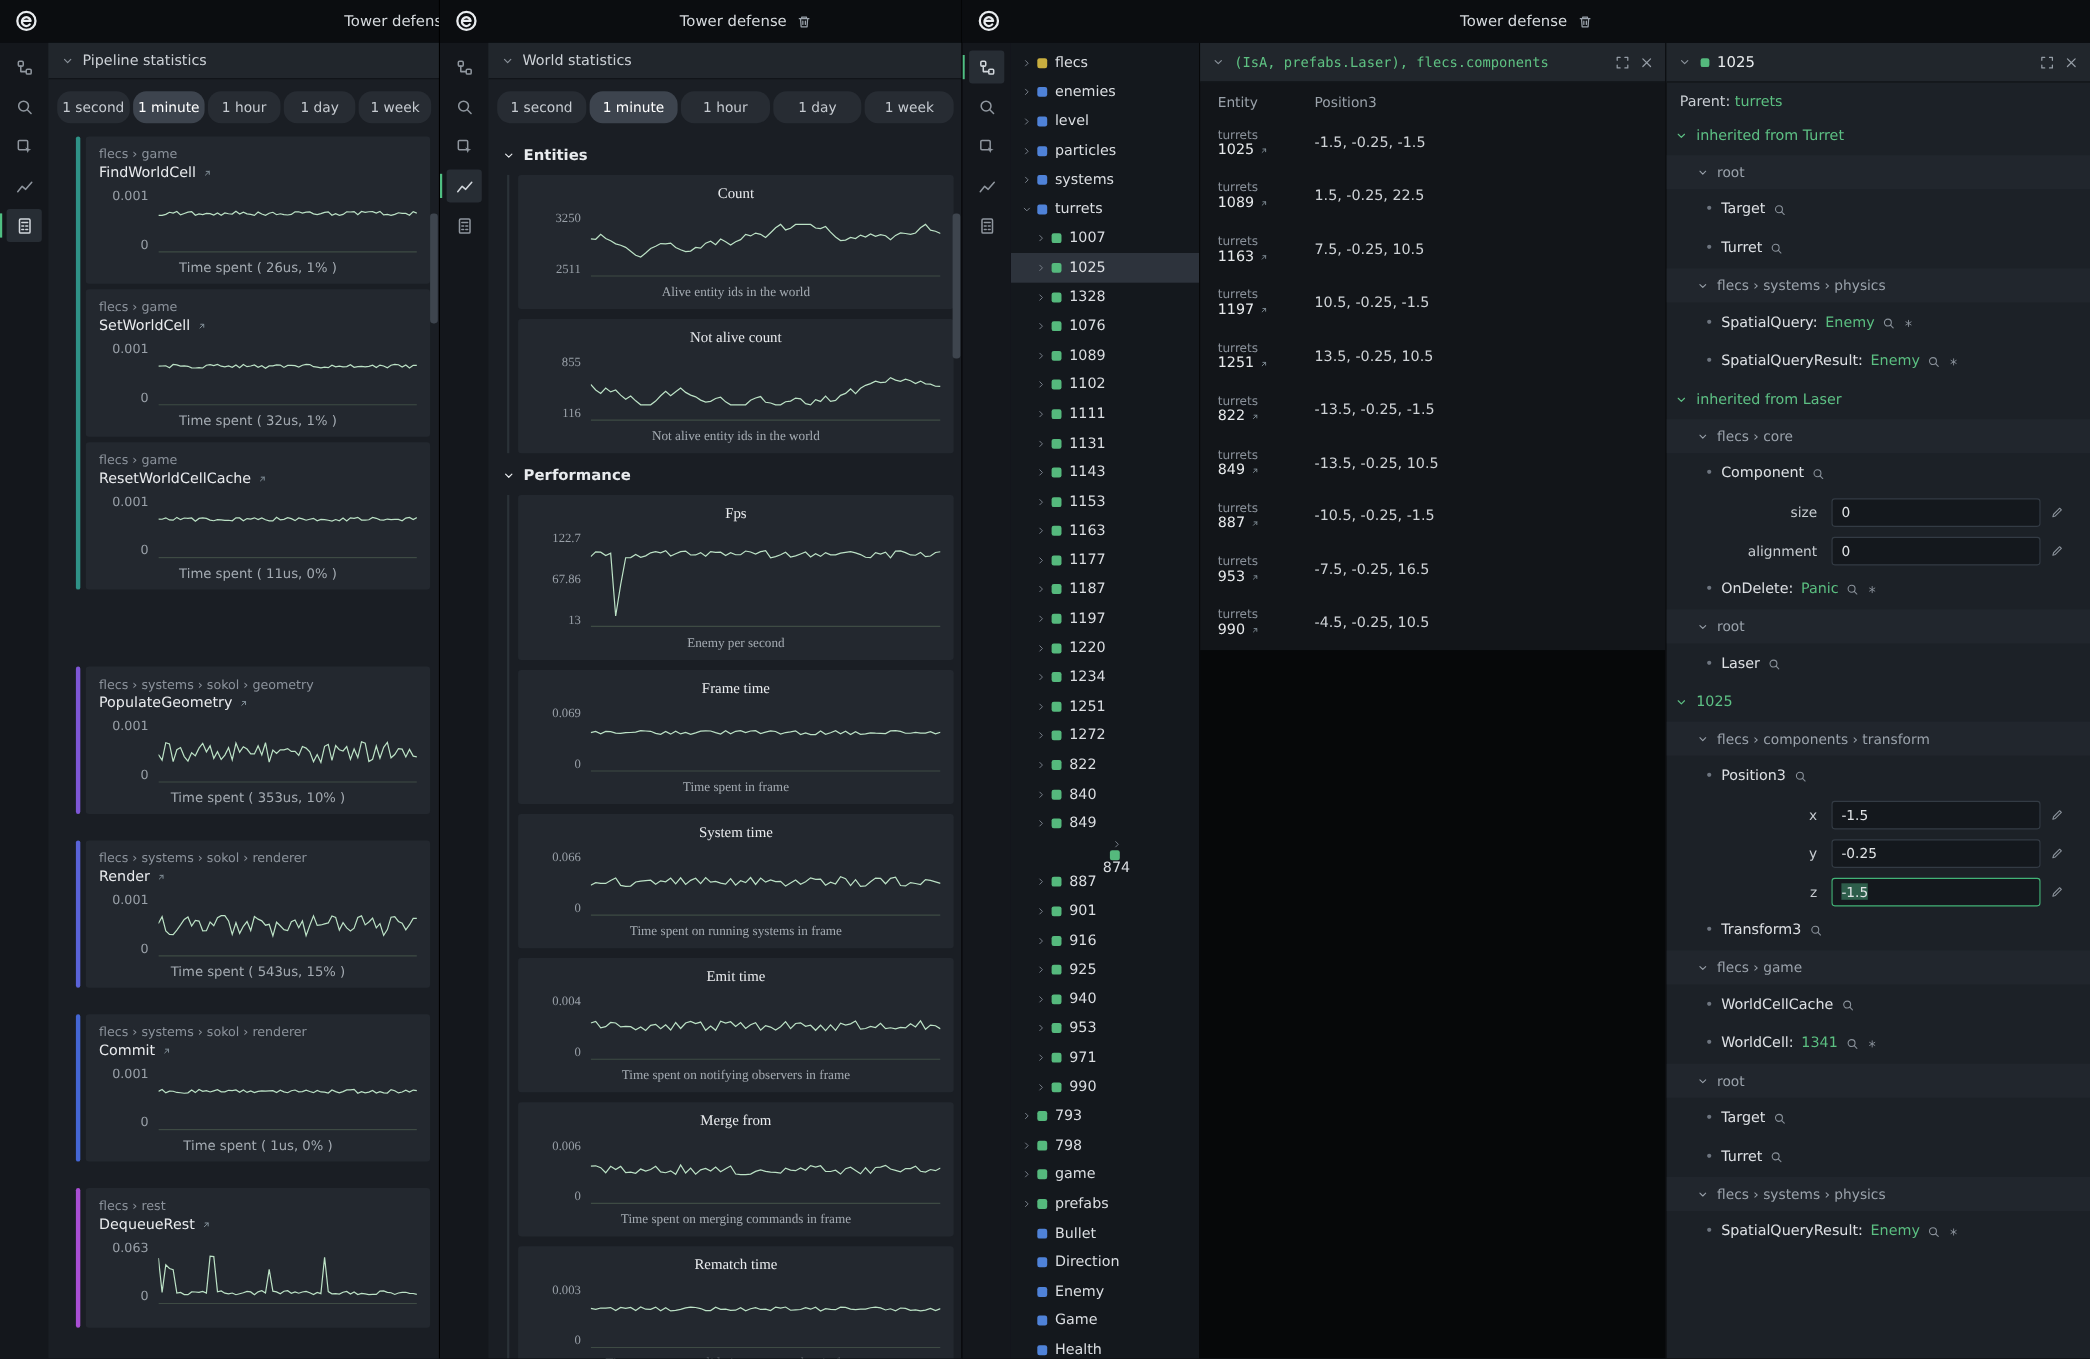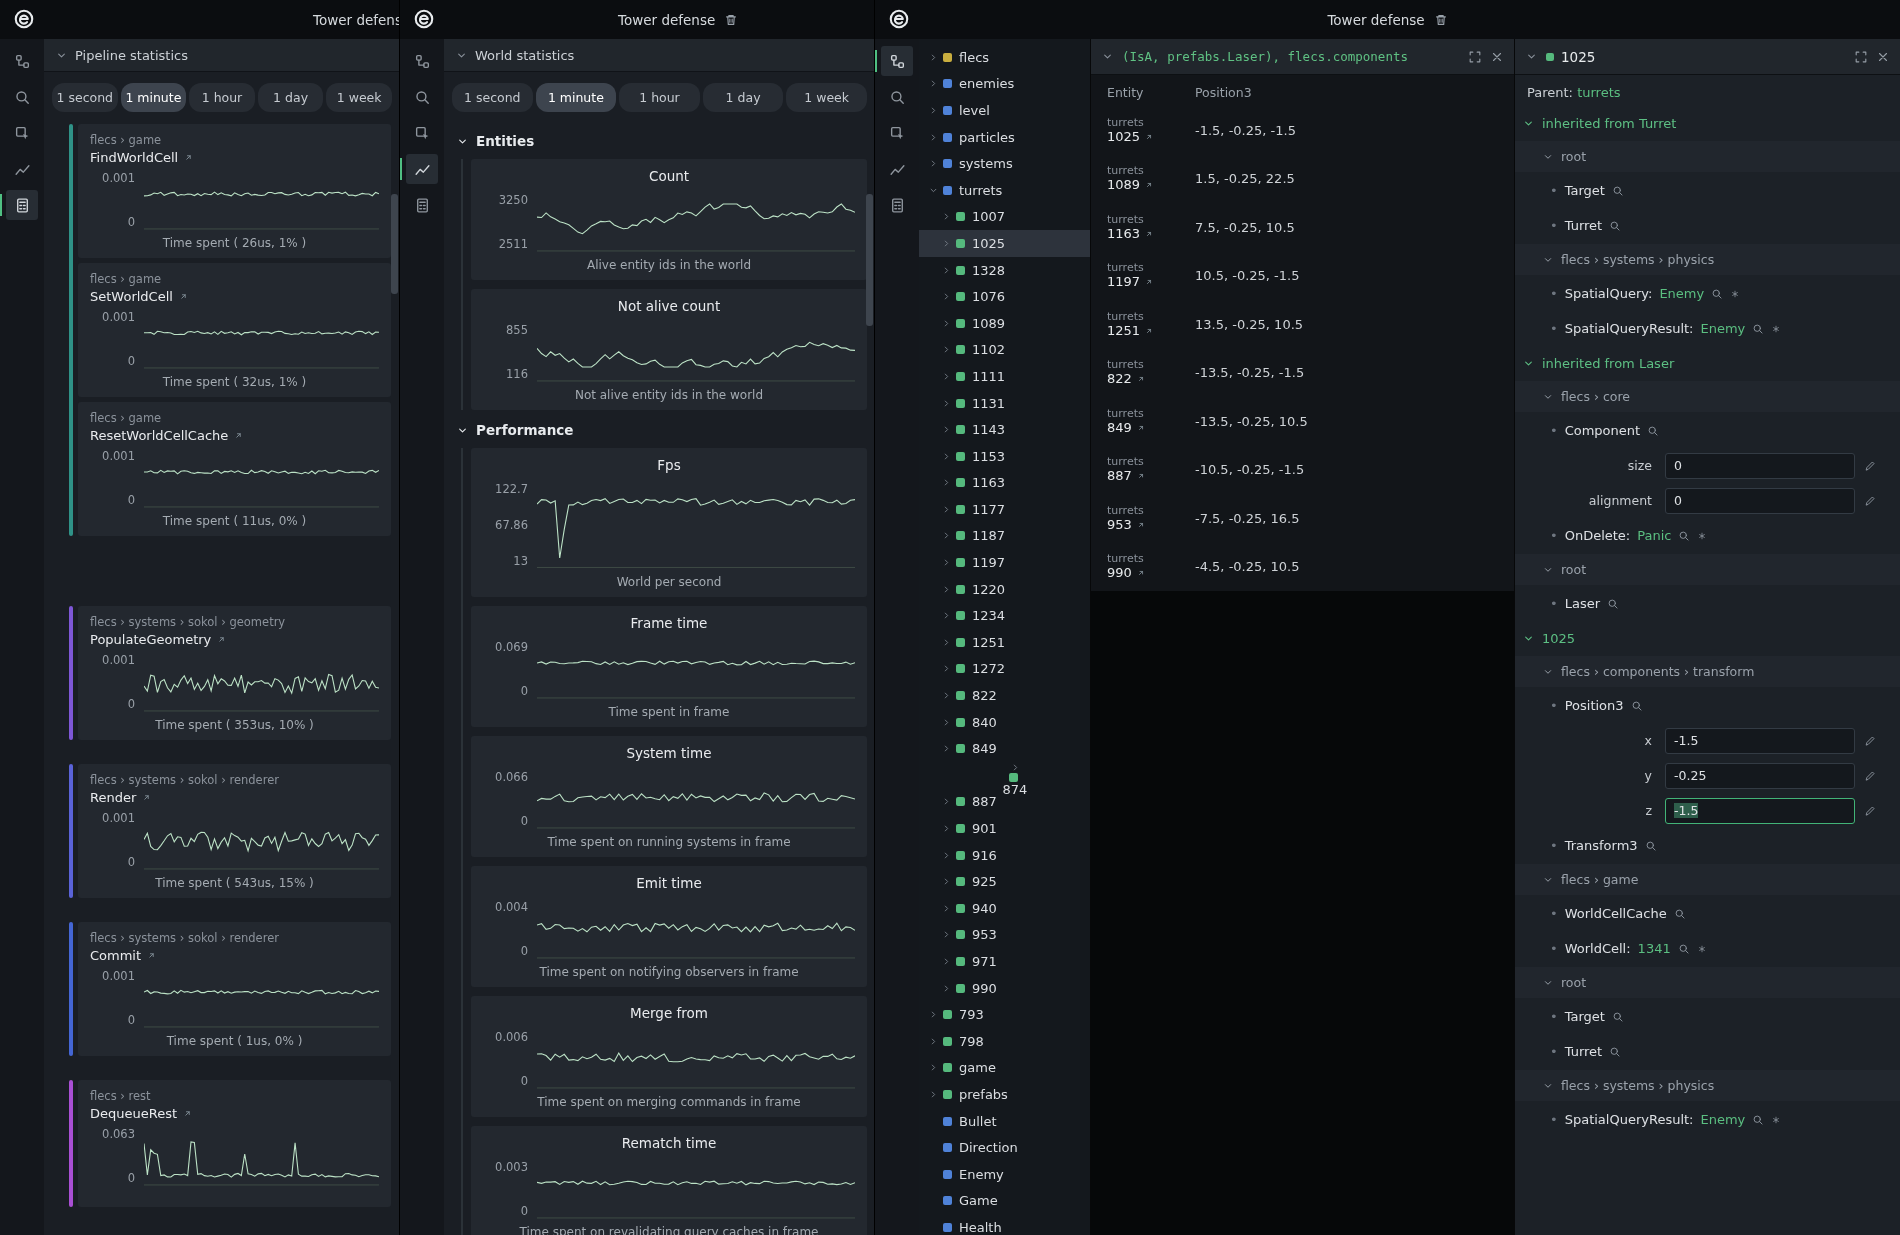--- a/index.html
+++ b/index.html
@@ -52,21 +52,21 @@
   .card-name{font-size:13px;color:#e9ebee;display:flex;align-items:center;gap:5px;margin-top:2px;line-height:17px;}
   .chart-row{display:flex;margin-top:4px;height:60px;}
   .chart-row.tall{height:88px;}
   .ylabels{width:54px;display:flex;flex-direction:column;justify-content:space-between;align-items:flex-end;
     font-size:11.5px;color:#99a0a8;padding:1px 9px 1px 0;}
   .spark{flex:1;height:100%;width:100%;}
   .card-caption{text-align:center;font-size:12px;color:#a4abb2;padding:6px 0 2px;min-height:15px;white-space:nowrap;overflow:hidden;}
 
   
   .sec-header{display:flex;align-items:center;gap:7px;font-size:13.5px;font-weight:bold;color:#e8ebee;padding:12px 4px 10px 2px;}
-  .sec-body{border-left:2px solid #2b3238;margin-left:7px;padding-left:8px;display:flex;flex-direction:column;gap:9px;}
+  .sec-body{border-left:2px solid #2b3238;margin-left:7px;padding-left:8px;display:flex;flex-direction:column;gap:9px;font-family:Liberation Serif, serif;}
   .card2 .card-title{text-align:center;font-size:13.5px;color:#e9ebee;padding-bottom:4px;}
 
   
   .tree{width:171px;background:#14181d;padding-top:5px;flex-shrink:0;overflow:hidden;font-size:13px;}
   .trow{height:26.6px;display:flex;align-items:center;color:#dbdee2;white-space:nowrap;}
   .trow.selected{background:#2d333c;}
   .tchev{width:13px;display:flex;justify-content:center;color:#79818b;flex-shrink:0;}
   .tsq{width:9px;height:9px;border-radius:2px;margin:0 7px 0 3px;flex-shrink:0;}
 
   
@@ -490,21 +490,21 @@
                 <div class="ylabels">
                   <span>122.7</span>
                   <span>67.86</span>
                   <span>13</span>
                 </div>
                 <svg viewBox="0 0 100 40" preserveAspectRatio="none" class="spark">
                   <line x1="0" y1="39.3" x2="100" y2="39.3" stroke="#3e4b44" vector-effect="non-scaling-stroke"></line>
                   <polyline points="0.00,10.46 1.43,8.48 2.86,8.62 4.29,10.02 5.71,9.02 7.14,35.00 8.57,22.00 10.00,10.92 11.43,10.84 12.86,9.61 14.29,10.74 15.71,10.14 17.14,8.89 18.57,8.41 20.00,8.89 21.43,8.02 22.86,10.20 24.29,9.28 25.71,8.39 27.14,8.17 28.57,9.79 30.00,9.78 31.43,8.81 32.86,10.30 34.29,8.39 35.71,8.73 37.14,8.61 38.57,9.98 40.00,8.82 41.43,9.69 42.86,9.69 44.29,8.15 45.71,8.55 47.14,9.37 48.57,8.42 50.00,8.02 51.43,10.99 52.86,10.49 54.29,9.69 55.71,8.69 57.14,10.61 58.57,10.13 60.00,9.36 61.43,8.54 62.86,10.62 64.29,9.29 65.71,10.37 67.14,8.80 68.57,9.74 70.00,9.75 71.43,9.01 72.86,8.69 74.29,8.43 75.71,8.90 77.14,9.61 78.57,10.73 80.00,10.86 81.43,8.83 82.86,9.42 84.29,8.63 85.71,10.96 87.14,8.22 88.57,8.11 90.00,8.80 91.43,9.77 92.86,9.90 94.29,8.72 95.71,10.48 97.14,10.22 98.57,8.75 100.00,8.45" fill="none" stroke="#bce2c6" stroke-width="1.1" vector-effect="non-scaling-stroke"></polyline>
                 </svg>
               </div>
-              <div class="card-caption">World per second</div>
+              <div class="card-caption">Enemy per second</div>
             </div>
             <div class="card card2">
               <div class="card-title">Frame time</div>
               <div class="chart-row">
                 <div class="ylabels">
                   <span>0.069</span>
                   <span>0</span>
                 </div>
                 <svg viewBox="0 0 100 40" preserveAspectRatio="none" class="spark">
                   <line x1="0" y1="39.3" x2="100" y2="39.3" stroke="#3e4b44" vector-effect="non-scaling-stroke"></line>

